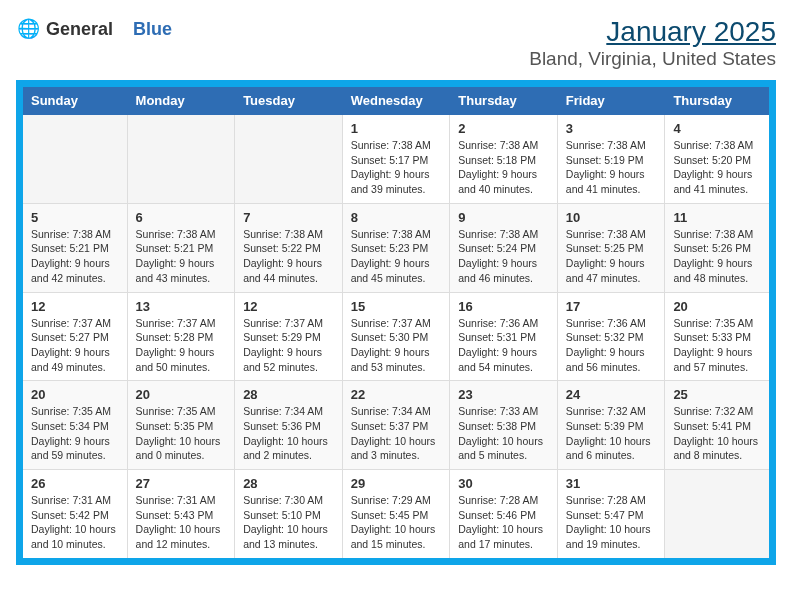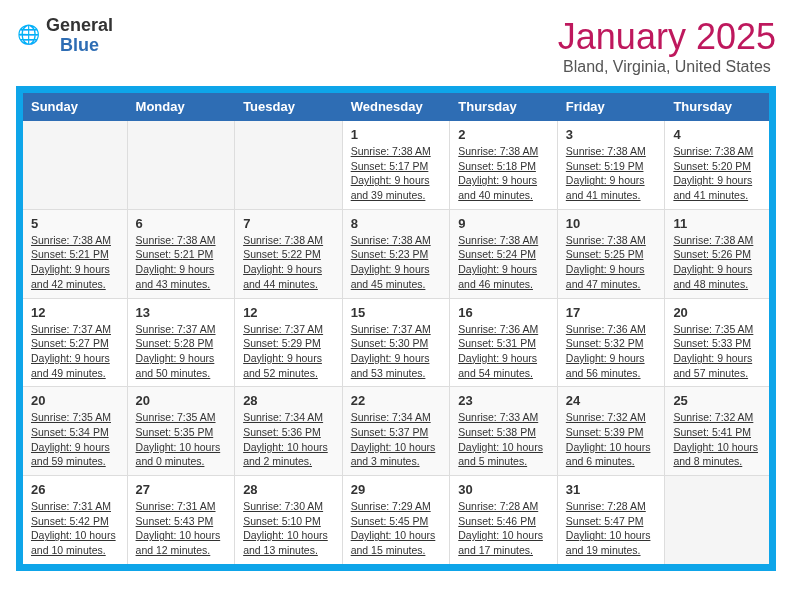--- a/index.html
+++ b/index.html
@@ -15,49 +15,50 @@
       justify-content: space-between;
       align-items: flex-start;
       margin-bottom: 10px;
     }
     .logo {
       display: flex;
       align-items: center;
     }
     .logo-text {
       display: flex;
-      flex-direction: column;
+      flex-direction: row;
       line-height: 1.1;
-      text-align: center;
     }
     .logo-general {
       font-size: 18px;
       font-weight: bold;
       color: #333;
     }
     .logo-blue {
       font-size: 18px;
       font-weight: bold;
       color: #2e6db4;
+      margin-left: 20px;
     }
     .logo-icon {
       width: 28px;
       height: 28px;
       margin-right: 2px;
     }
     .title-section {
       text-align: right;
     }
     .month-title {
-      font-size: 36px;
+      font-size: 28px;
       font-weight: normal;
-      color: #be185d;
+      color: #0c4a6e;
+      text-decoration: underline;
     }
     .location-title {
-      font-size: 16px;
+      font-size: 19px;
       color: #555;
       text-align: center;
     }
     .calendar {
       width: 100%;
       border-collapse: collapse;
       border: 7px solid #0ea5e9;
     }
     .calendar th {
       background-color: #2e6db4;
@@ -83,21 +84,20 @@
     }
     .day-number {
       font-size: 13px;
       font-weight: bold;
       margin-bottom: 2px;
     }
     .day-info {
       font-size: 10.5px;
       line-height: 1.4;
       color: #333;
-      text-decoration: underline;
     }
     .empty-cell {
       background: #f5f5f5 !important;
     }
   </style>
 </head>
 <body>
 
 <div class="header-section">
   <div class="logo">

